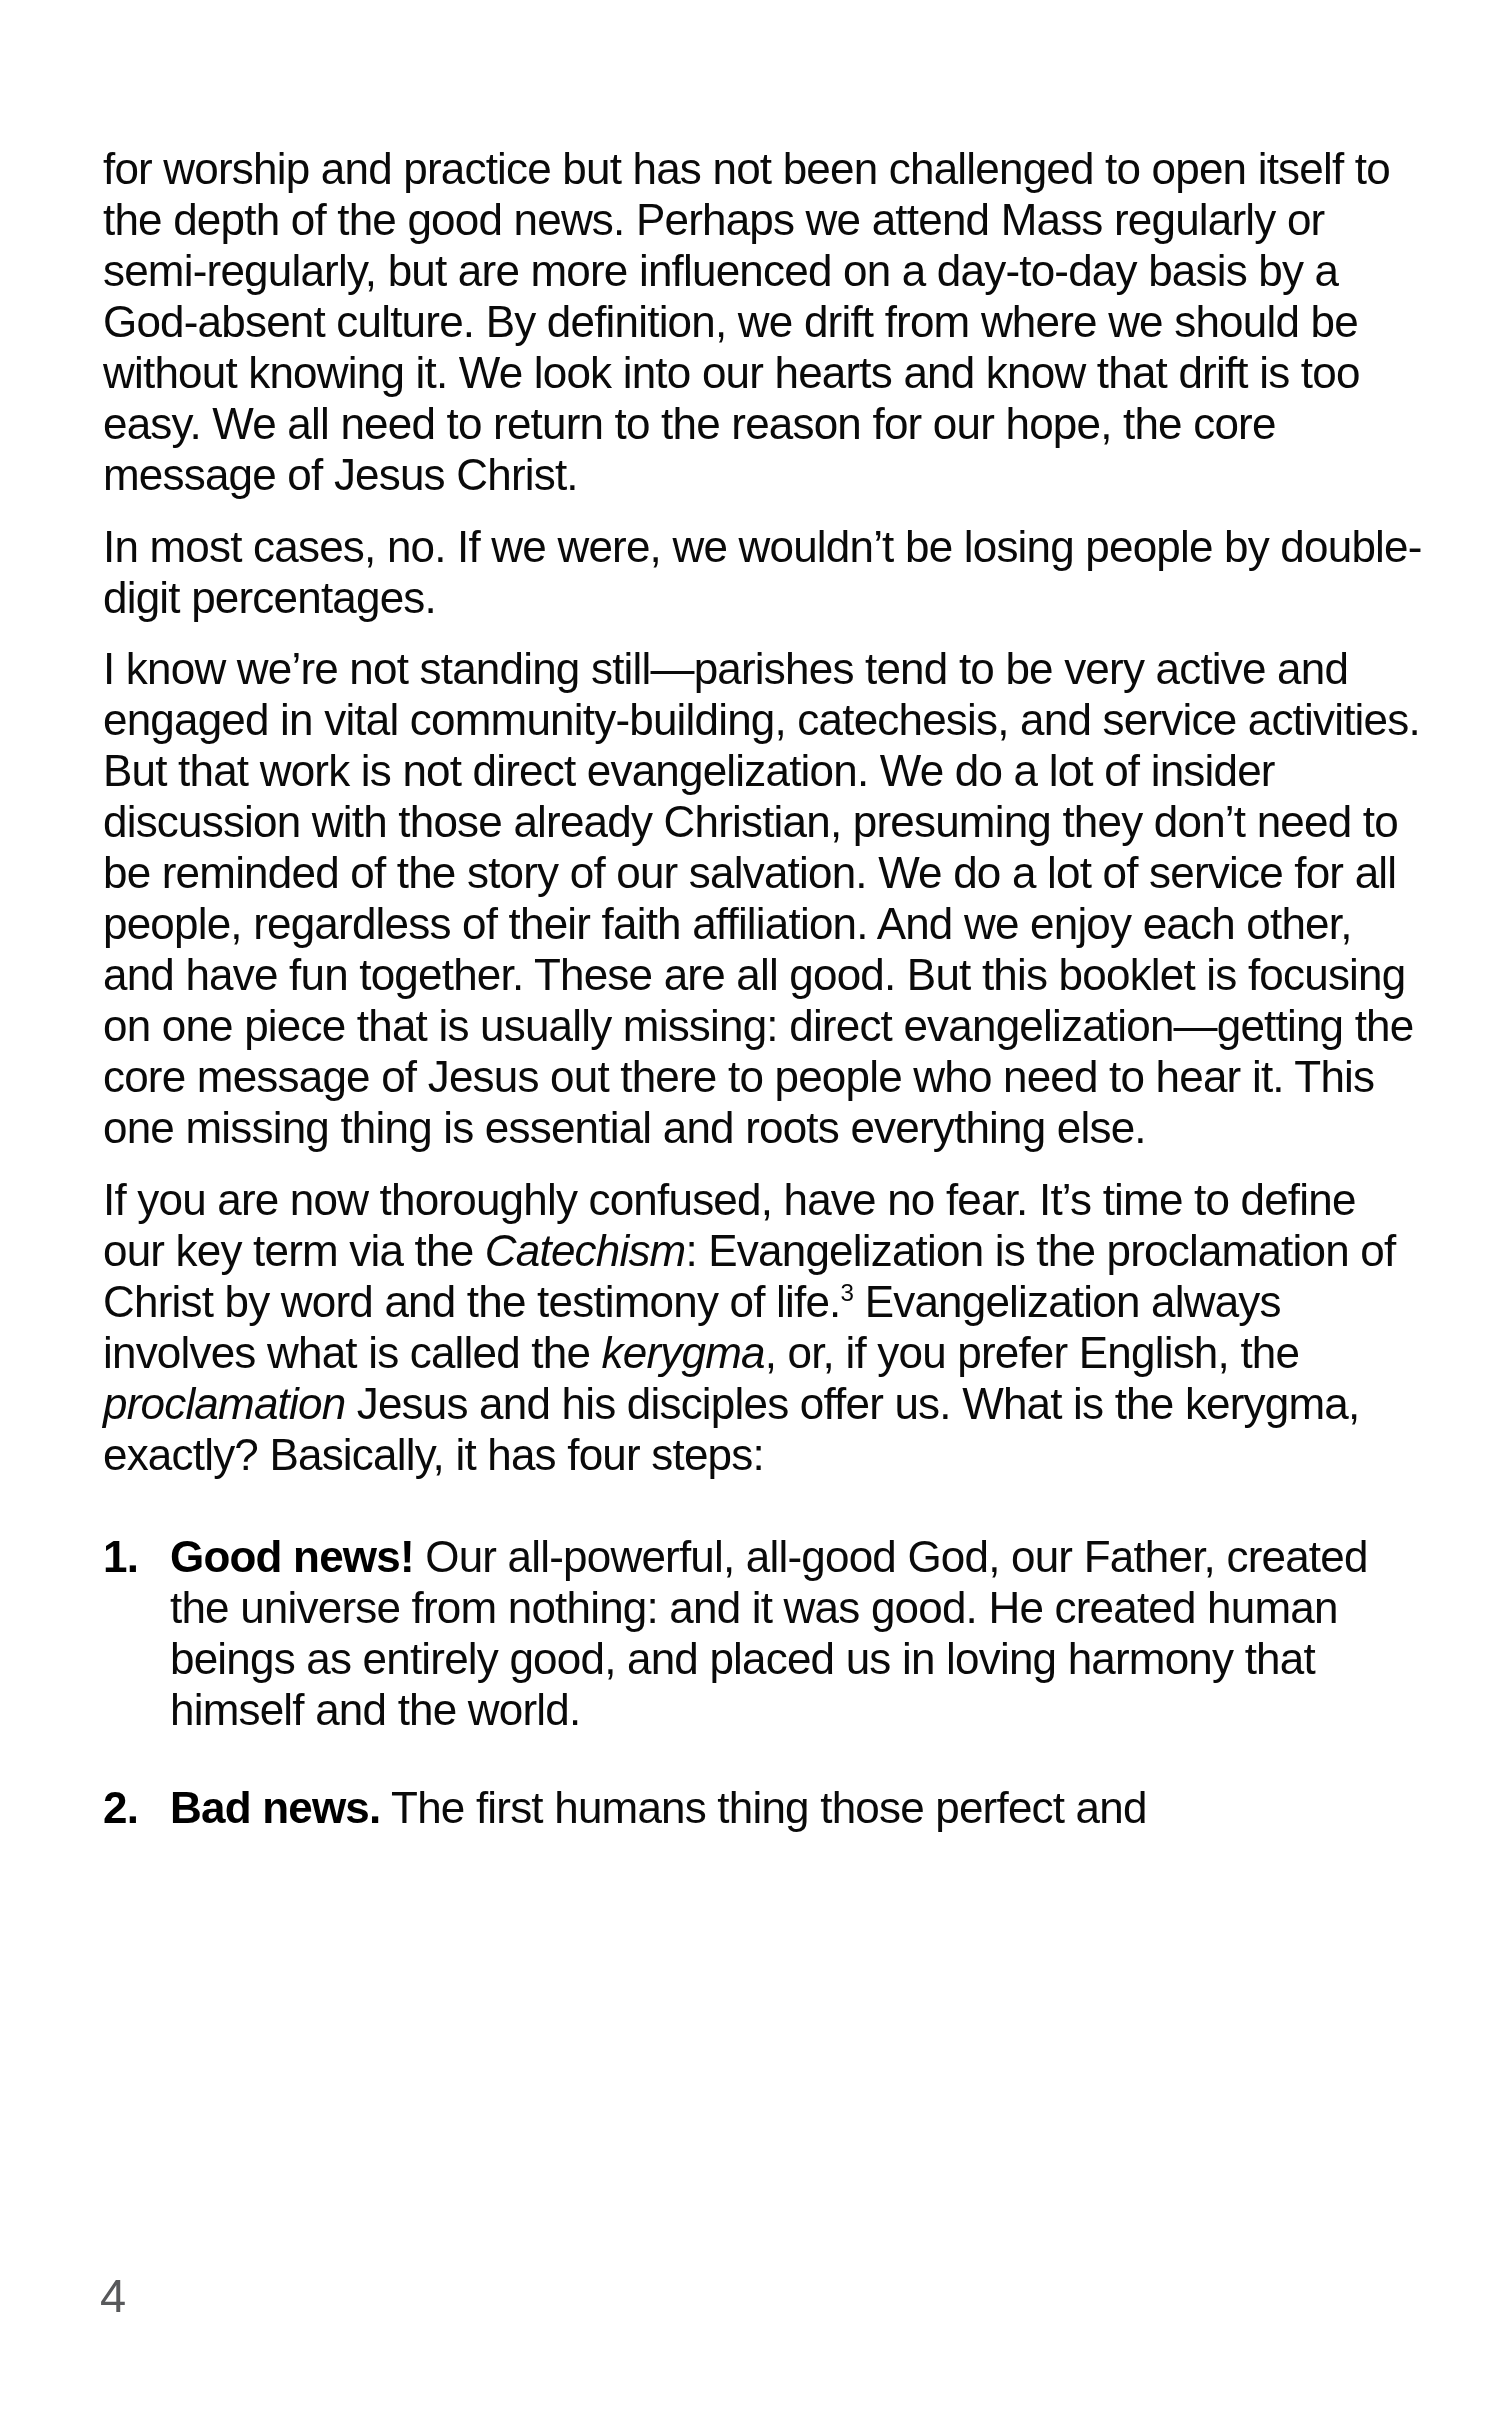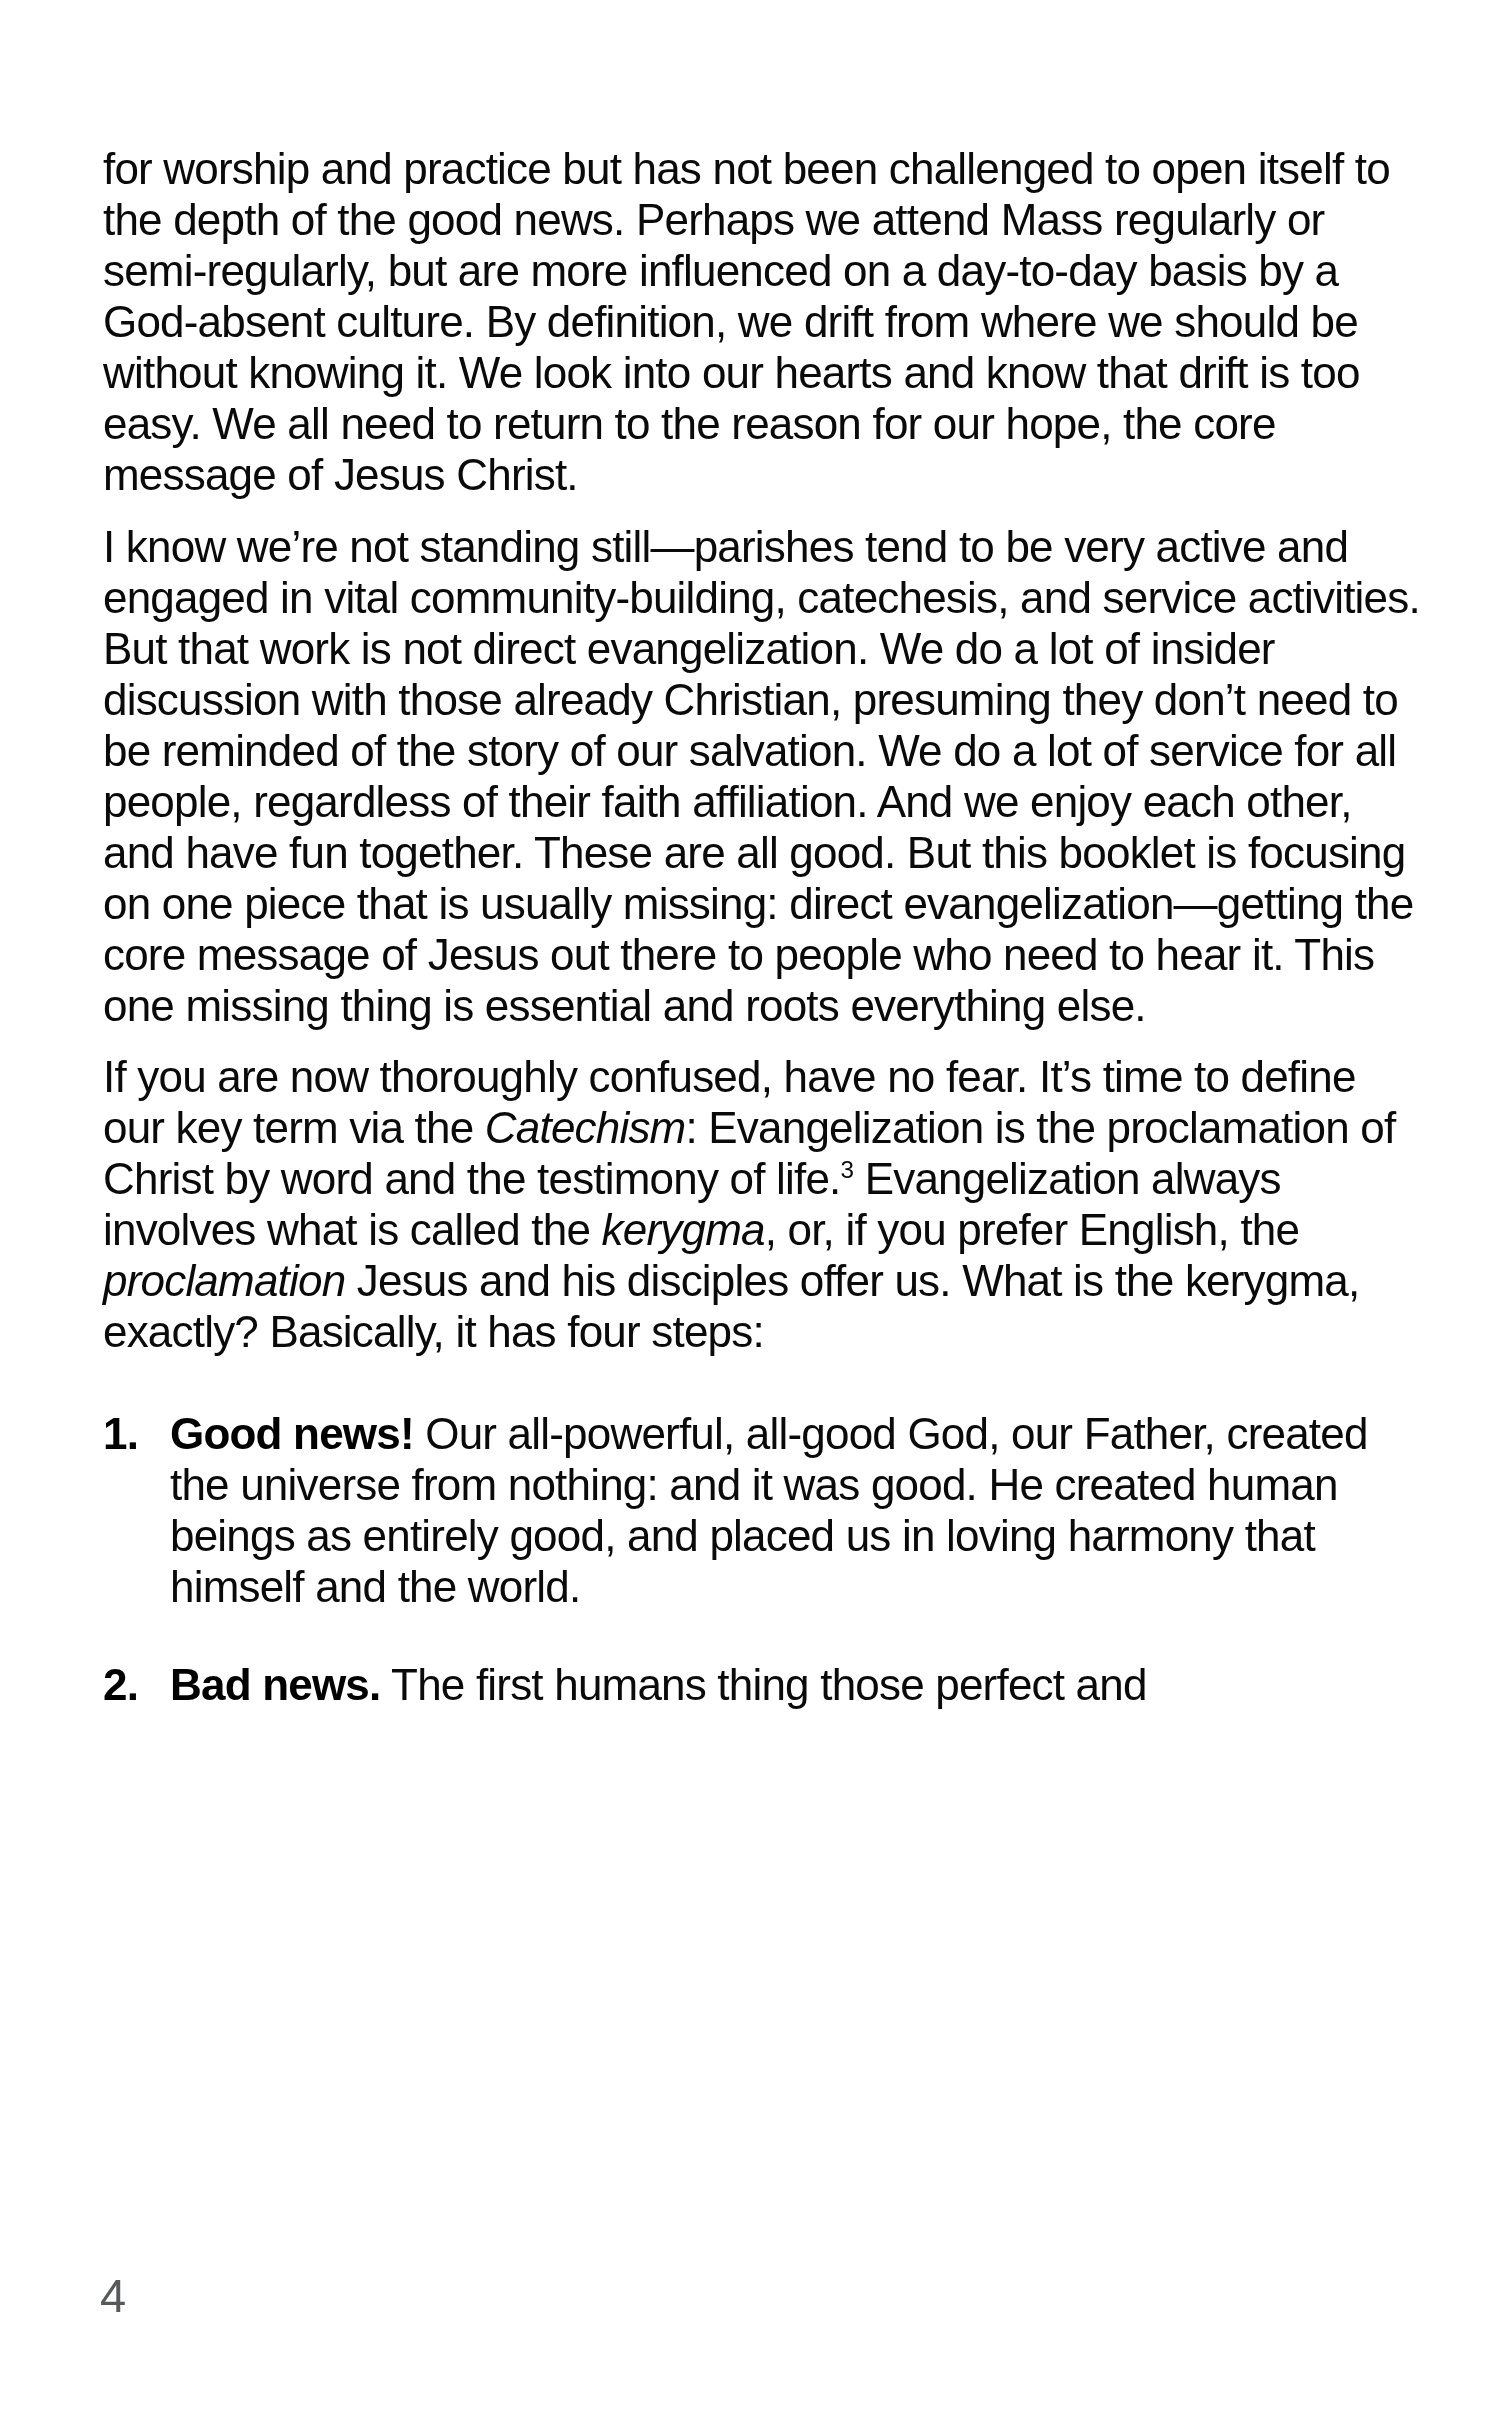--- a/index.html
+++ b/index.html
@@ -104,20 +104,21 @@
 </style>
 </head>
 <body>
 
 <div class="page">
 
   <p class="body-text">for worship and practice but has not been challenged to open itself to the depth of the good news. Perhaps we attend Mass regularly or semi-regularly, but are more influenced on a day-to-day basis by a God-absent culture. By definition, we drift from where we should be without knowing it. We look into our hearts and know that drift is too easy. We all need to return to the reason for our hope, the core message of Jesus Christ.</p>
 
 
 
+  <p class="body-text">In most cases, no. If we were, we wouldn’t be losing people by double-digit percentages.</p>
 
   <p class="body-text">I know we’re not standing still—parishes tend to be very active and engaged in vital community-building, catechesis, and service activities. But that work is not direct evangelization. We do a lot of insider discussion with those already Christian, presuming they don’t need to be reminded of the story of our salvation. We do a lot of service for all people, regardless of their faith affiliation. And we enjoy each other, and have fun together. These are all good. But this booklet is focusing on one piece that is usually missing: direct evangelization—getting the core message of Jesus out there to people who need to hear it. This one missing thing is essential and roots everything else.</p>
 
   <p class="body-text"><span>If you are now thoroughly confused, have no fear. It’s time to define our key term via the </span><em>Catechism</em><span>: Evangelization is the proclamation of Christ by word and the testimony of life.</span><sup class="footnote-ref">3</sup><span> Evangelization always involves what is called the </span><em>kerygma</em><span>, or, if you prefer English, the </span><em>proclamation</em><span> Jesus and his disciples offer us. What is the kerygma, exactly? Basically, it has four steps:</span></p>
 
   <ol class="kerygma-list">
     <li class="step">
       <span class="step-number">1.</span>
       <span class="step-body"><strong class="step-lead">Good news!</strong> <span>Our all-powerful, all-good God, our Father, created the universe from nothing: and it was good. He created human beings as entirely good, and placed us in loving harmony that himself and the world.</span></span>
     </li>

